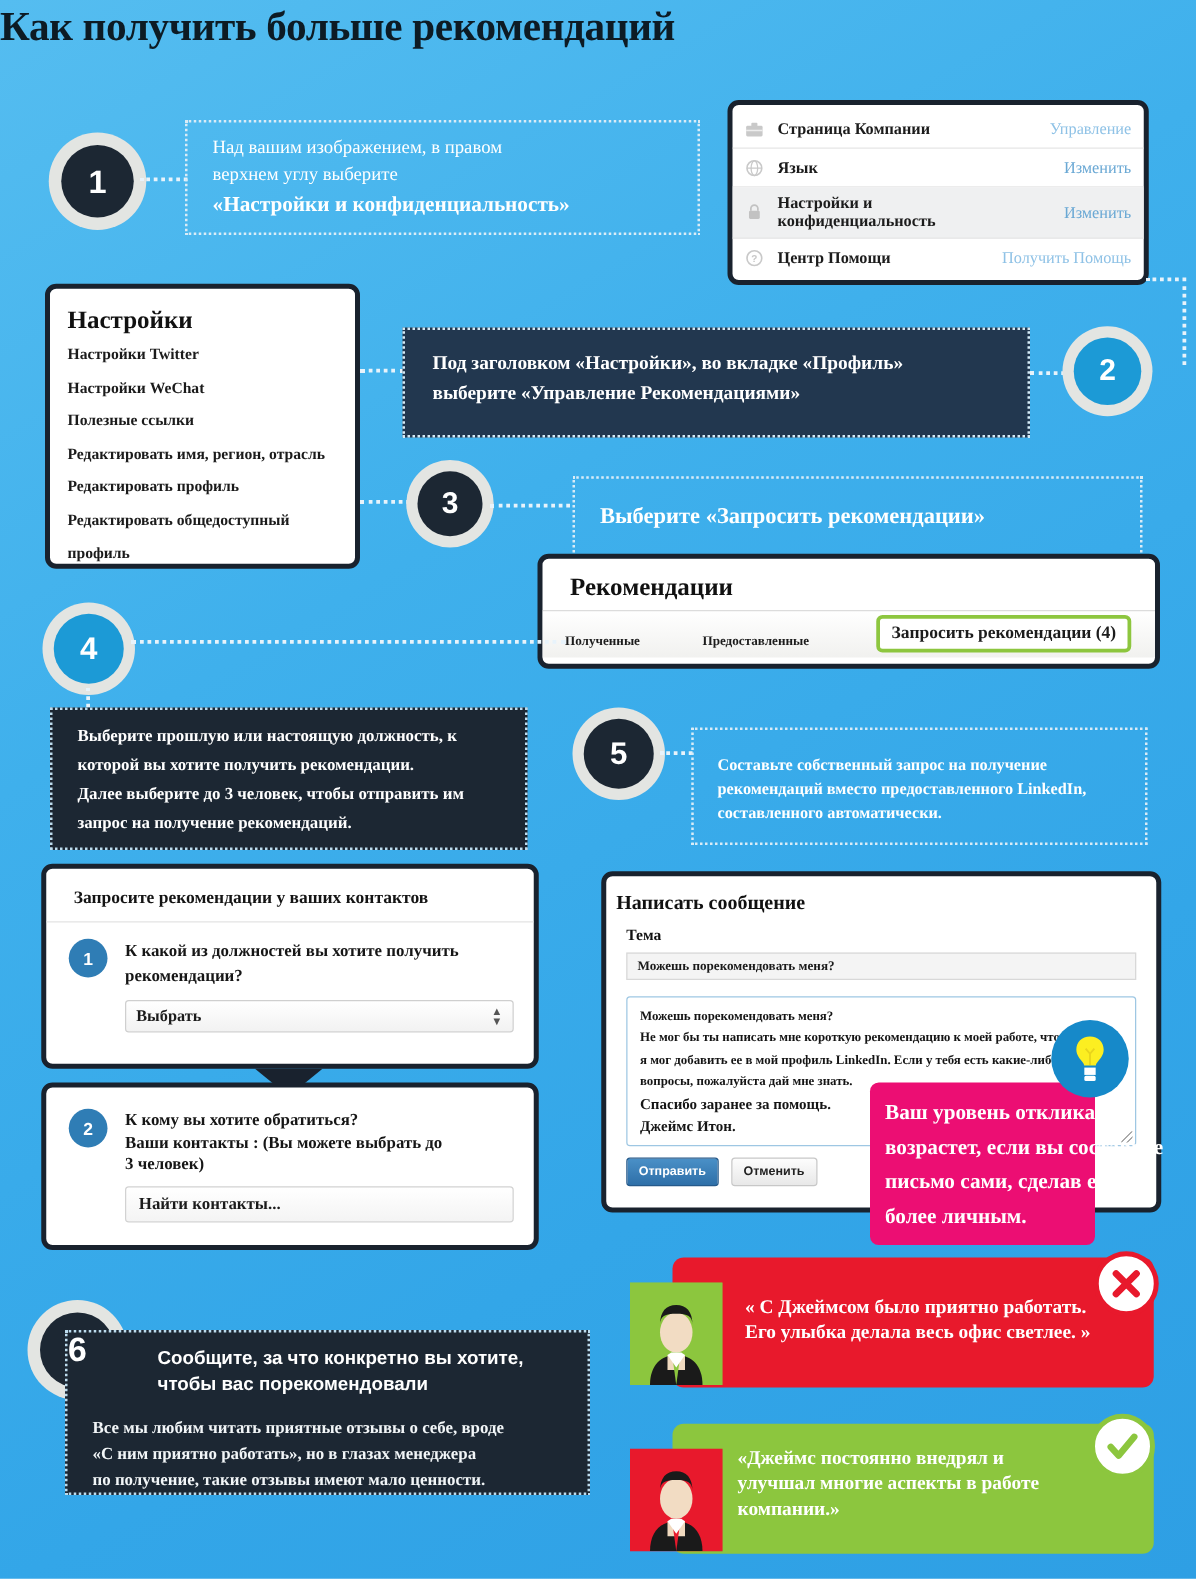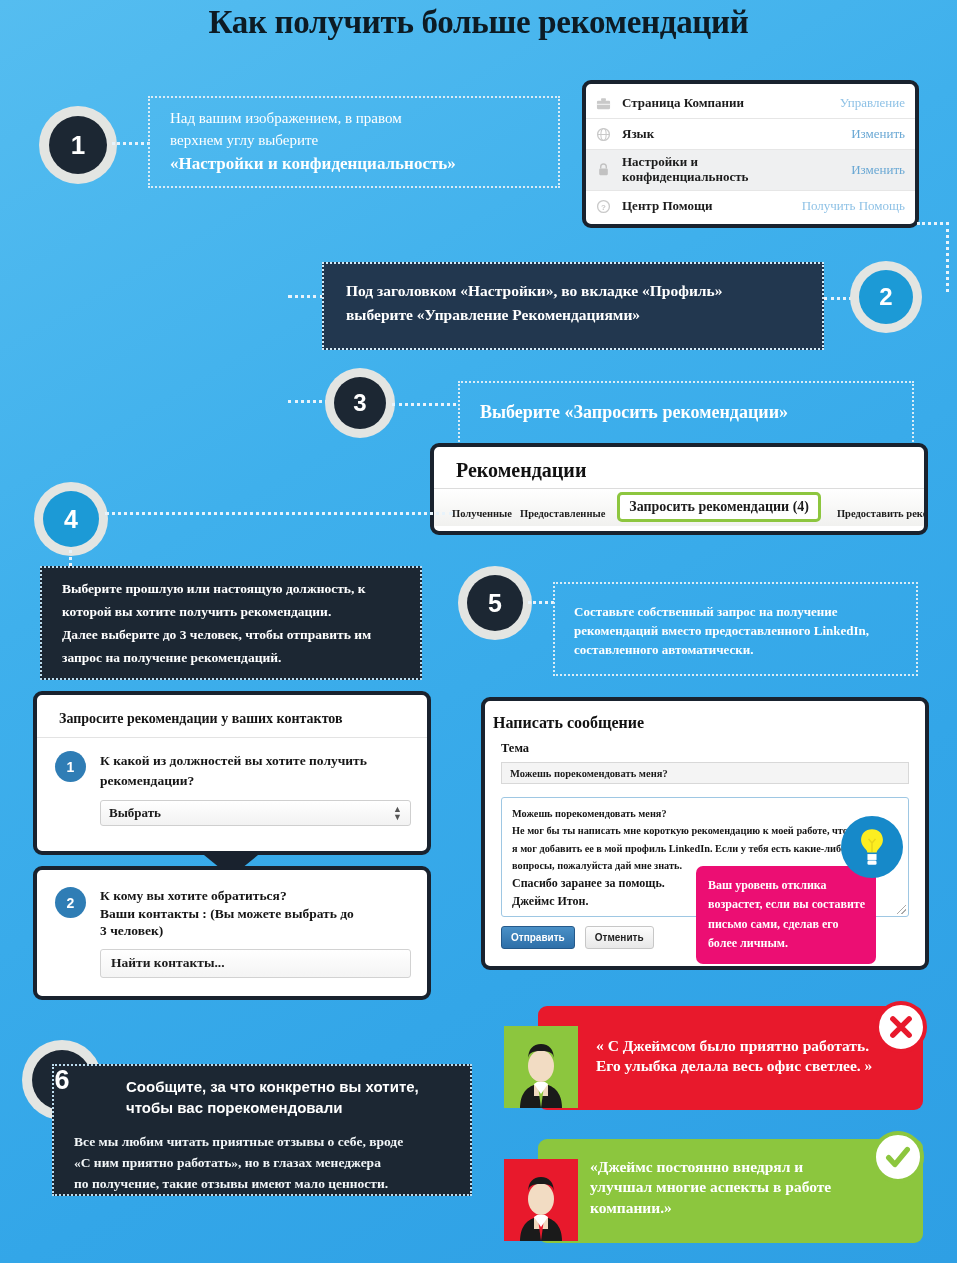--- a/index.html
+++ b/index.html
@@ -10,21 +10,21 @@
     position: relative;
     overflow: hidden;
     color: #1b2733;
   }
   .stage { position: absolute; inset: 0; }
 
   
   .title {
     position: absolute;
     top: 4px; left: 0; width: 957px;
-    text-align: center;
+    text-align: left;
     font-family: "Liberation Serif", serif;
     font-weight: bold;
     font-size: 33px;
     letter-spacing: -0.3px;
     color: #0d1b24;
     white-space: nowrap;
   }
 
   
   .step-circle {
@@ -131,20 +131,21 @@
     font-family: "Liberation Serif", serif;
     font-weight: bold; font-size: 20px; color: #111;
     padding: 12px 0 6px 22px;
   }
   #rec-card .rc-tabs {
     display: flex; align-items: flex-end;
     background: linear-gradient(180deg,#ffffff 0%, #f1f1ef 100%);
     border-top: 1px solid #dcdcdc;
     padding: 0 8px 4px 14px;
     height: 38px;
+    gap: 42px;
   }
   .rc-tab {
     font-family: "Liberation Serif", serif;
     font-weight: bold;
     font-size: 10.5px;
     color: #1c1c1c;
     padding: 3px 4px;
     white-space: nowrap;
   }
   .rc-tab.active {
@@ -272,21 +273,21 @@
   
   #tip-box {
     position: absolute;
     background: #ec0e73;
     border-radius: 7px;
     padding: 10px 12px;
     z-index: 6;
   }
   #tip-box .tl {
     font-family: "Liberation Serif", serif;
-    font-weight: bold; font-size: 12px; color: #ffffff;
+    font-weight: bold; font-size: 17px; color: #ffffff;
     line-height: 1.62;
     white-space: nowrap;
   }
   #bulb {
     position: absolute;
     width: 62px; height: 62px; border-radius: 50%;
     background: #1689c9;
     z-index: 7;
     display: flex; align-items: center; justify-content: center;
   }
@@ -389,20 +390,31 @@
           </svg>
       </span>
       <span class="sm-label">Центр Помощи</span>
       <span class="sm-action">Получить Помощь</span>
     </div>
   </div>
 
   <div class="dotted-connector" style="left:917px; top:222px; width:32px;"></div>
   <div class="dotted-connector vert" style="left:946px; top:222px; height:70px;"></div>
 
+  <div class="ui-card" id="settings-list" style="left:36px; top:227px; width:252px; height:228px;">
+    <div class="hd">Настройки</div>
+    <div class="li">Настройки Twitter</div>
+    <div class="li">Настройки WeChat</div>
+    <div class="li">Полезные ссылки</div>
+    <div class="li">Редактировать имя, регион, отрасль</div>
+    <div class="li">Редактировать профиль</div>
+    <div class="li">Редактировать общедоступный</div>
+    <div class="li">профиль</div>
+
+  </div>
 
   <div class="dotted-connector" style="left:288px; top:295px; width:36px;"></div>
   <div class="dotted-connector" style="left:288px; top:400px; width:40px;"></div>
 
   <div class="dashed-box navy" style="left:322px; top:262px; width:502px; height:88px;">
     <div class="callout-text" style="position:absolute; left:22px; top:18px; font-size:15.5px; font-weight:bold;">Под заголовком «Настройки», во вкладке «Профиль»</div>
     <div class="callout-text" style="position:absolute; left:22px; top:42px; font-size:15.5px; font-weight:bold;">выберите «Управление Рекомендациями»</div>
   </div>
 
   <div class="dotted-connector" style="left:824px; top:297px; width:28px;"></div>

